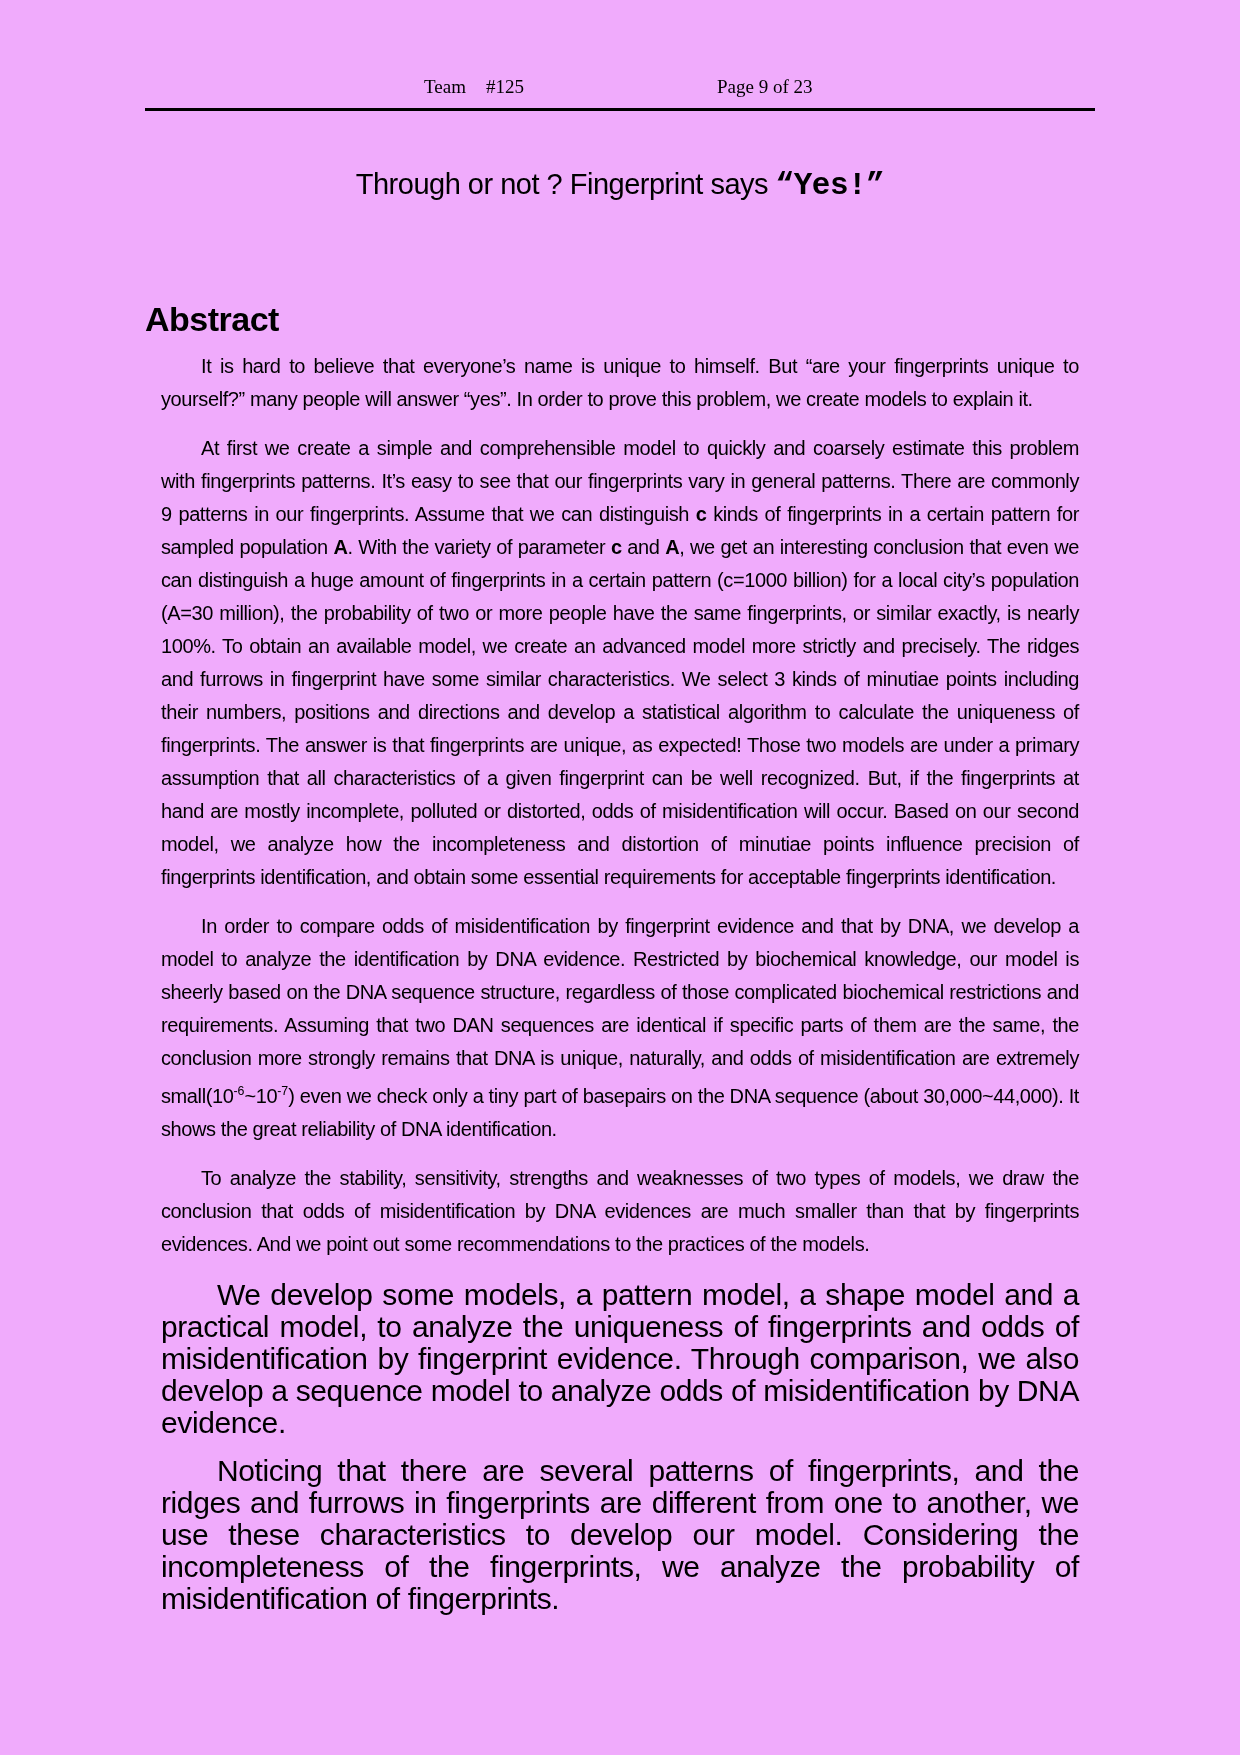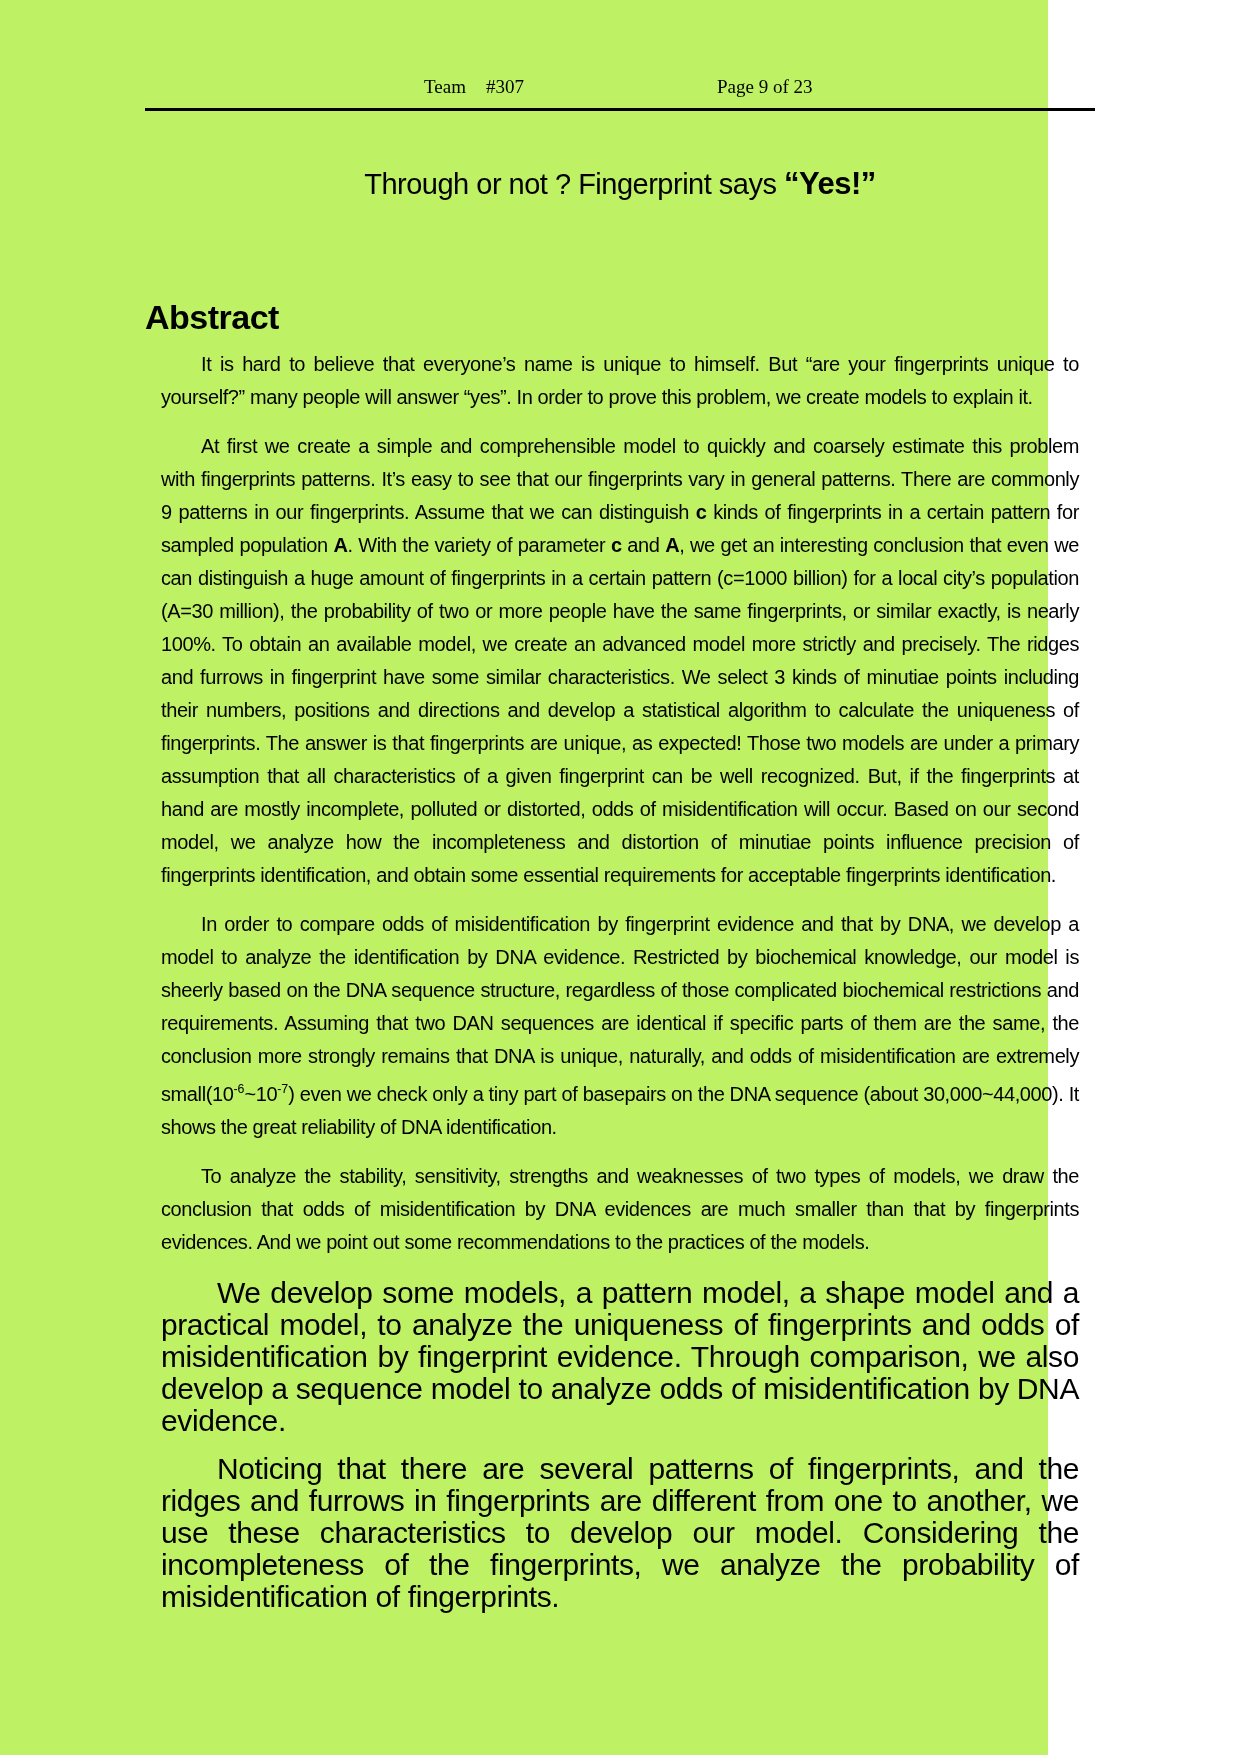--- a/index.html
+++ b/index.html
@@ -3,23 +3,23 @@
 <meta charset="utf-8">
 <style>
   html, body {
     margin: 0;
     padding: 0;
     background: #ffffff;
     overflow: hidden;
   }
   .page {
     position: relative;
-    width: 1048px;
+    width: 1240px;
     height: 1755px;
-    background: #bef264;
+    background: #f0abfc;
     color: #000000;
     font-family: "Liberation Sans", sans-serif;
   }
   
   .header {
     position: absolute;
     top: 76px;
     left: 0;
     width: 1240px;
     height: 24px;
@@ -46,21 +46,21 @@
     width: 950px;
   }
   .title {
     text-align: center;
     font-size: 29px;
     letter-spacing: -0.5px;
     line-height: 36px;
     white-space: nowrap;
   }
   .title .serif {
-    font-family: Liberation Sans, sans-serif;
+    font-family: Liberation Mono, monospace;
     font-weight: bold;
     font-size: 31px;
   }
   .heading {
     font-weight: bold;
     font-size: 34px;
     letter-spacing: -0.5px;
     line-height: 34px;
   }
   .heading.abstract { margin-top: 98px; }
@@ -85,21 +85,21 @@
   .b { font-weight: bold; }
   .sup { vertical-align: super; font-size: 0.62em; letter-spacing: 0; }
 </style>
 </head>
 <body>
 
 <div class="page">
 
   <div class="header">
     <span class="h-team">Team</span>
-    <span class="h-num">#307</span>
+    <span class="h-num">#125</span>
     <span class="h-page">Page 9 of 23</span>
   </div>
 
   <div class="rule"></div>
 
   <div class="content">
 
     <div class="title"><span>Through or not ? Fingerprint says </span><span class="b serif">“Yes!”</span></div>
 
     <div class="heading abstract">Abstract</div>

